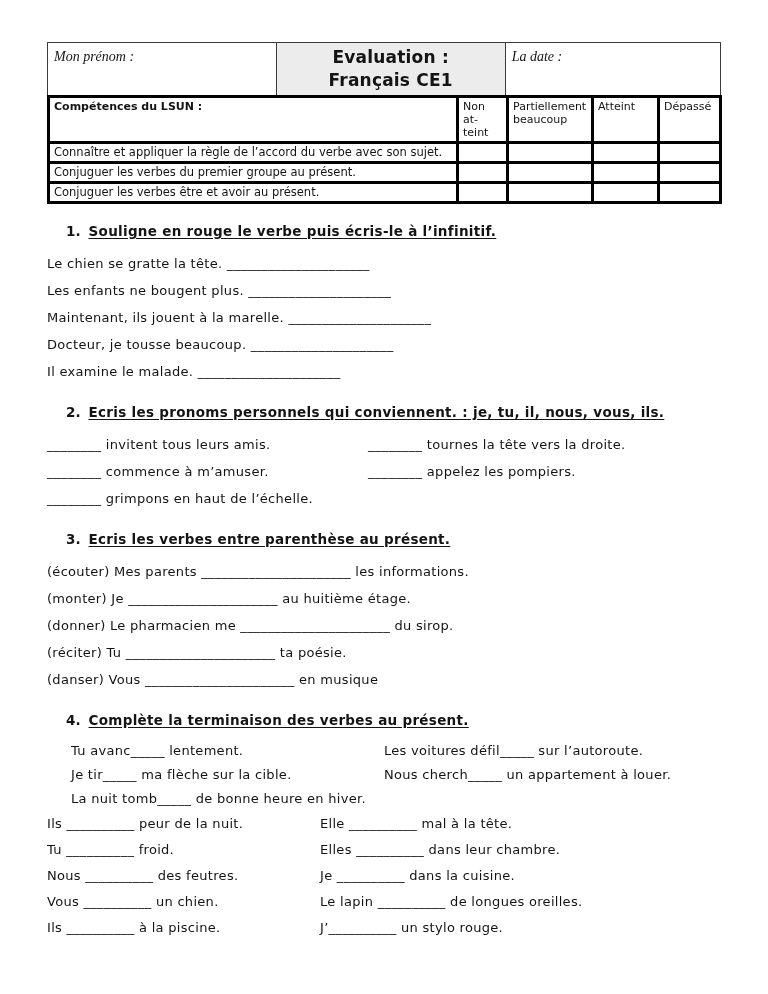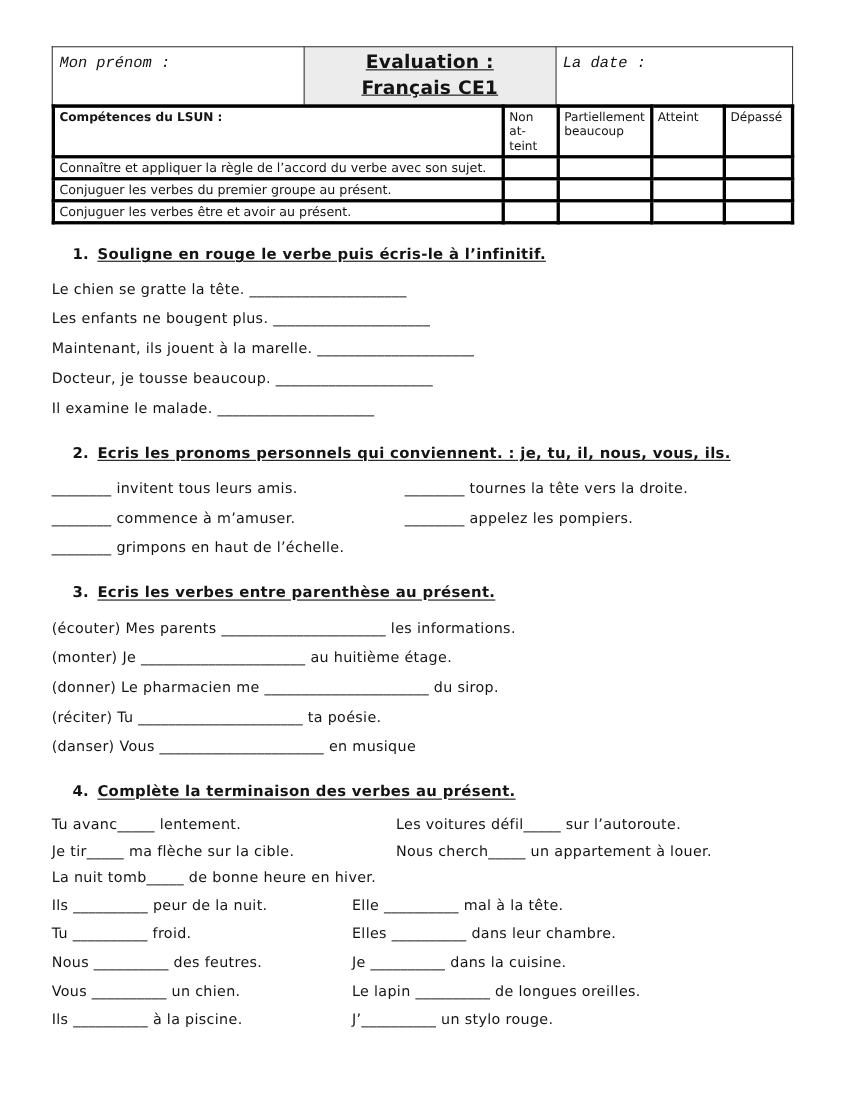--- a/index.html
+++ b/index.html
@@ -14,35 +14,34 @@
 
   
   table { border-collapse: collapse; width: 100%; table-layout: fixed; }
   .header-table td {
     border: 1px solid #3a3a3a;
     vertical-align: top;
     padding: 3px 6px;
     height: 50px;
   }
   .script {
-    font-family: Liberation Mono, monospace;
+    font-family: Liberation Serif, serif;
     font-style: italic;
     font-size: 14px;
   }
   .title-cell {
     background: #ececec;
     text-align: center;
     vertical-align: middle;
   }
   .title-line {
     font-weight: bold;
     font-size: 17px;
     line-height: 23px;
     letter-spacing: 0.2px;
-    text-decoration: underline;
   }
 
   
   .comp-table { margin-top: -1px; }
   .comp-table td {
     border: 3px solid #000000;
     vertical-align: top;
     padding: 2px 4px;
     font-size: 11px;
     line-height: 13px;
@@ -65,21 +64,21 @@
     letter-spacing: 0.3px;
   }
   .line {
     font-size: 13px;
     line-height: 27px;
     letter-spacing: 0.3px;
     white-space: nowrap;
   }
   .cols { display: grid; }
   .ex2-cols { grid-template-columns: 321px 1fr; }
-  .ex4-cols { grid-template-columns: 313px 1fr; }
+  .ex4-cols { grid-template-columns: 313px 1fr; margin-left: 24px; }
   .ex4-cols .line, .ex4 .line { line-height: 24px; }
   .ex5-cols { grid-template-columns: 273px 1fr; }
   .ex5-cols .line, .ex5 .line { line-height: 26px; }
 </style>
 </head>
 <body>
 
 <div class="page">
 
   <table class="header-table">

